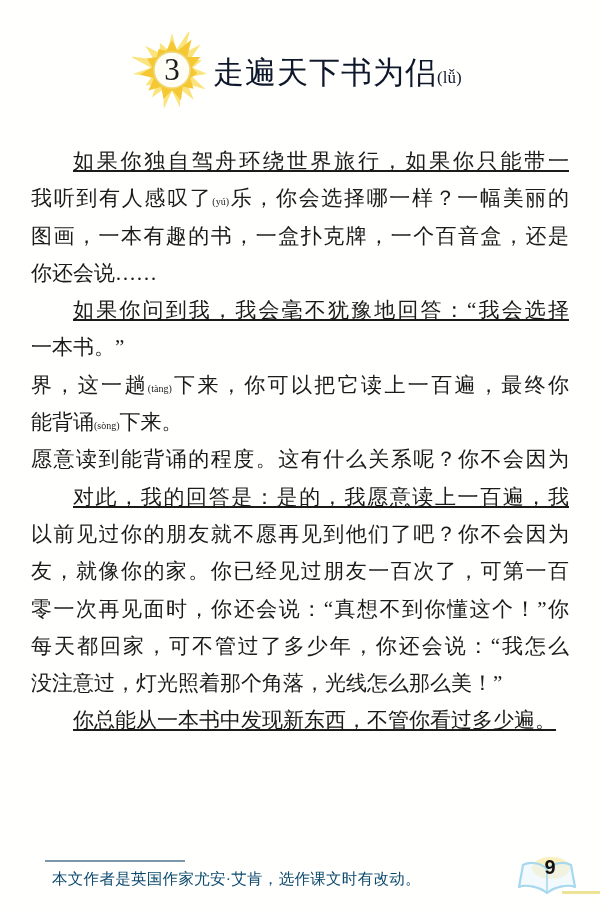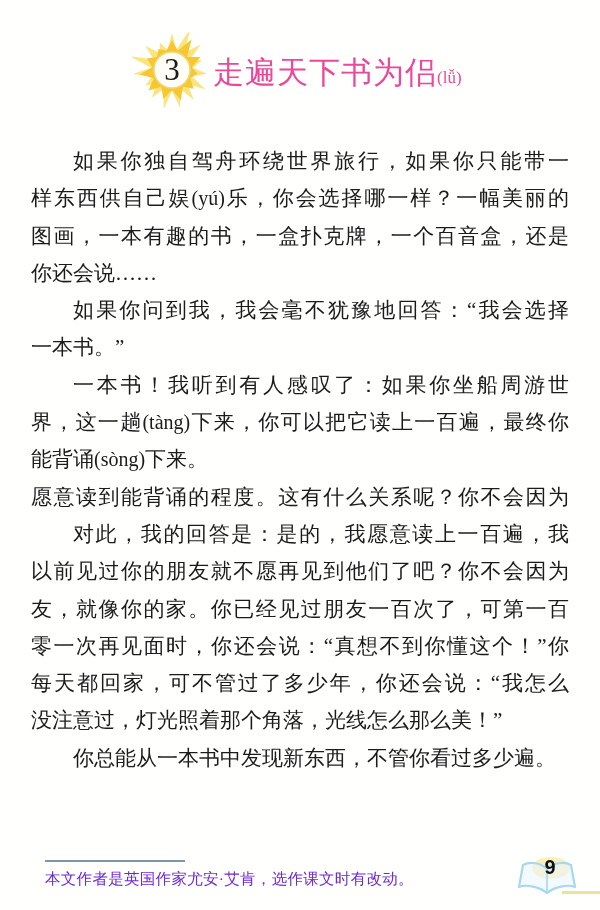--- a/index.html
+++ b/index.html
@@ -16,42 +16,42 @@
   .header{position:absolute;left:0;top:30px;width:600px;height:86px;}
   .sun{position:absolute;left:132px;top:2px;width:80px;height:80px;}
   .sun svg{position:absolute;left:0;top:0;}
   .lesson-num{
     position:absolute;left:0;top:0;width:80px;height:76px;
     display:flex;align-items:center;justify-content:center;
     font-size:31px;color:#1c1c1c;
   }
   .title{
     position:absolute;left:213px;top:22px;margin:0;
-    font-size:31px;font-weight:400;letter-spacing:1px;color:#ec4899;
+    font-size:31px;font-weight:400;letter-spacing:1px;color:#0f172a;
     white-space:nowrap;
   }
   .title .tp{font-size:17px;letter-spacing:0;}
   
   .bodytext{
     position:absolute;left:31px;top:143px;width:538px;
   }
   .para{margin:0;padding:0;}
   .line{
     font-size:21px;line-height:37.3px;height:37.3px;
     text-align:justify;text-align-last:justify;
     text-justify:inter-character;
     overflow:hidden;
   }
-  .line.indent{text-indent:2em;}
+  .line.indent{text-indent:2em;text-decoration:underline;}
   .line.pend{text-align-last:left;}
-  .pinyin{font-size:20px;letter-spacing:0;}
+  .pinyin{font-size:10px;letter-spacing:0;}
   
   .footnote{position:absolute;left:45px;top:860px;width:480px;}
   .fn-rule{width:140px;height:2px;background:#7b97a9;margin-bottom:7px;}
-  .fn-text{font-size:15.5px;color:#6d28d9;letter-spacing:0.3px;white-space:nowrap;}
+  .fn-text{font-size:15.5px;color:#0c4a6e;letter-spacing:0.3px;white-space:nowrap;margin-left:7px;}
   
   .pageno-line{
     position:absolute;left:562px;top:891px;width:38px;height:3px;background:#ece397;
   }
   .pageno{position:absolute;left:514px;top:852px;width:66px;height:48px;}
   .pageno svg{position:absolute;left:0;top:0;}
   .pn{
     position:absolute;left:18px;top:4px;width:36px;text-align:center;
     font-family:"Liberation Sans","DejaVu Sans",sans-serif;
     font-weight:bold;font-size:20px;color:#111;
@@ -70,30 +70,29 @@
           <circle cx="40" cy="38" r="18" fill="#FFFEF6" stroke="#EFD97E" stroke-width="1.5"></circle>
         </svg>
       <span class="lesson-num">3</span>
     </div>
     <h1 class="title"><span>走遍天下书为侣</span><span class="tp">(lǚ)</span></h1>
   </div>
 
   <div class="bodytext">
       <div class="para">
         <div class="line indent"><span>如果你独自驾舟环绕世界旅行，如果你只能带一</span></div>
-        <div class="line"><span>样东西供自己娱</span><span class="pinyin">(yú)</span><span>乐，你会选择哪一样？一幅美丽的</span></div>
+        <div class="line"><span>我听到有人感叹了</span><span class="pinyin">(yú)</span><span>乐，你会选择哪一样？一幅美丽的</span></div>
         <div class="line"><span>图画，一本有趣的书，一盒扑克牌，一个百音盒，还是</span></div>
         <div class="line pend"><span>你还会说……</span></div>
       </div>
       <div class="para">
         <div class="line indent"><span>如果你问到我，我会毫不犹豫地回答：“我会选择</span></div>
         <div class="line pend"><span>一本书。”</span></div>
       </div>
       <div class="para">
-        <div class="line indent"><span>一本书！我听到有人感叹了：如果你坐船周游世</span></div>
         <div class="line"><span>界，这一趟</span><span class="pinyin">(tàng)</span><span>下来，你可以把它读上一百遍，最终你</span></div>
         <div class="line pend"><span>能背诵</span><span class="pinyin">(sòng)</span><span>下来。</span></div>
       </div>
       <div class="para">
         <div class="line"><span>愿意读到能背诵的程度。这有什么关系呢？你不会因为</span></div>
         <div class="line indent"><span>对此，我的回答是：是的，我愿意读上一百遍，我</span></div>
         <div class="line"><span>以前见过你的朋友就不愿再见到他们了吧？你不会因为</span></div>
         <div class="line"><span>友，就像你的家。你已经见过朋友一百次了，可第一百</span></div>
         <div class="line"><span>零一次再见面时，你还会说：“真想不到你懂这个！”你</span></div>
         <div class="line"><span>每天都回家，可不管过了多少年，你还会说：“我怎么</span></div>

